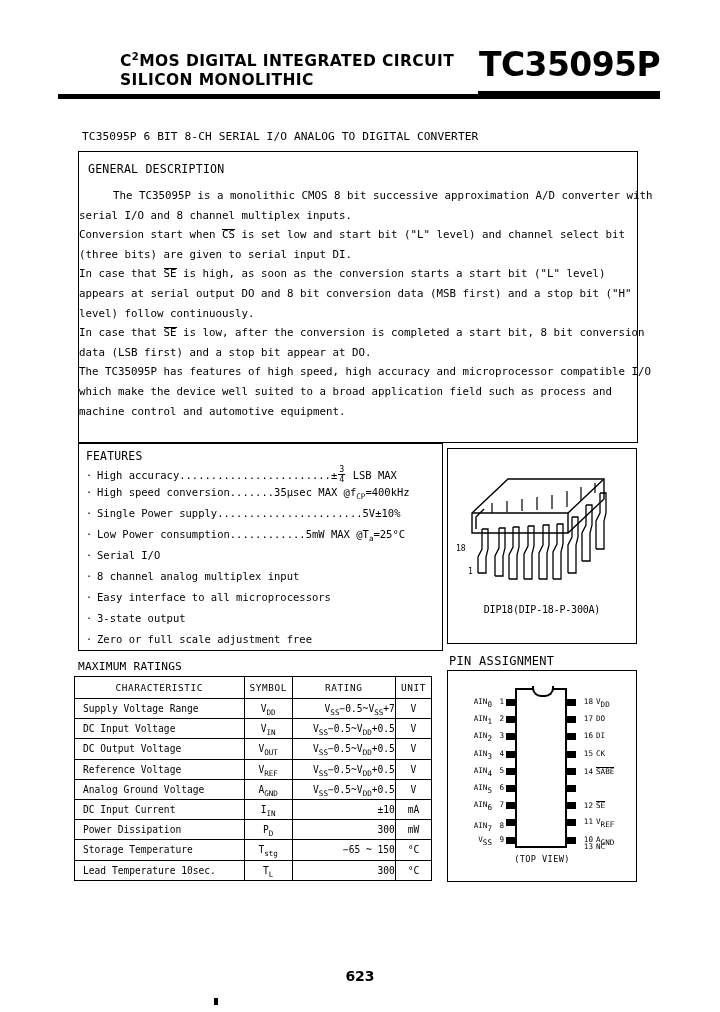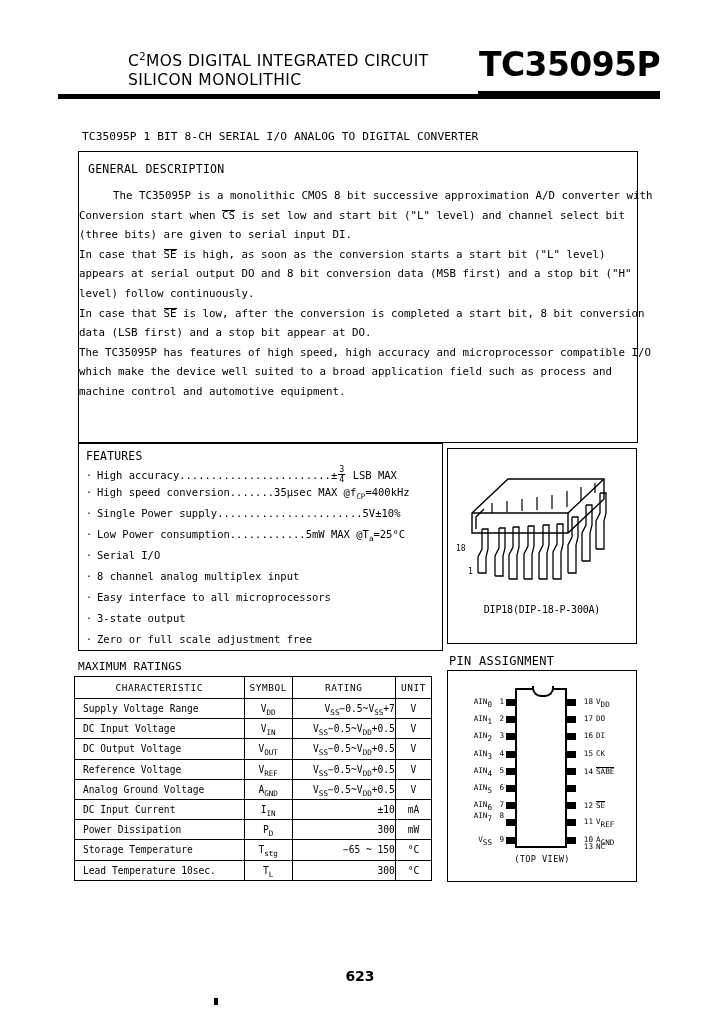--- a/index.html
+++ b/index.html
@@ -5,23 +5,23 @@
   html,body{margin:0;padding:0;background:#ffffff;}
   body{
     width:720px;height:1012px;position:relative;overflow:hidden;
     font-family:"DejaVu Sans Mono","Liberation Mono",monospace;
     color:#000;
   }
   .page{position:absolute;inset:0;}
 
   
   #header{position:absolute;left:0;top:0;width:720px;height:110px;}
-  #hdr-lines{position:absolute;left:128px;top:52px;width:420px;
+  #hdr-lines{position:absolute;left:120px;top:52px;width:420px;
     font-family:"DejaVu Sans","Liberation Sans",sans-serif;
-    font-size:15.5px;font-weight:400;letter-spacing:.4px;line-height:1.22;}
+    font-size:15.5px;font-weight:700;letter-spacing:.4px;line-height:1.22;}
   #hdr-lines .l2{display:block;}
   .sup{font-size:10px;vertical-align:super;line-height:0;}
   #part-title{position:absolute;right:60px;top:45px;
     font-family:"DejaVu Sans","Liberation Sans",sans-serif;
     font-size:33px;font-weight:900;letter-spacing:-0.6px;text-align:right;}
   #rule-left{position:absolute;left:58px;top:94px;width:592px;height:5px;background:#000;}
   #rule-right{position:absolute;left:478px;top:91px;width:182px;height:8px;background:#000;}
 
   
   #subtitle{position:absolute;left:82px;top:130px;font-size:11.2px;letter-spacing:.1px;white-space:nowrap;}
@@ -93,26 +93,27 @@
   <div id="header">
     <div id="hdr-lines">
       <span><span>C</span><span class="sup">2</span><span>MOS DIGITAL INTEGRATED CIRCUIT</span></span>
       <span class="l2">SILICON MONOLITHIC</span>
     </div>
     <div id="part-title">TC35095P</div>
     <div id="rule-left"></div>
     <div id="rule-right"></div>
   </div>
 
-  <div id="subtitle">TC35095P 1 BIT 8-CH SERIAL I/O ANALOG TO DIGITAL CONVERTER</div>
+  <div id="subtitle">TC35095P 6 BIT 8-CH SERIAL I/O ANALOG TO DIGITAL CONVERTER</div>
 
   <div id="gd-box"></div>
   <div id="gd-title">GENERAL DESCRIPTION</div>
   <div id="gd-body">
     <p class="indent">The TC35095P is a monolithic CMOS 8 bit successive approximation A/D converter with</p>
+    <p>serial I/O and 8 channel multiplex inputs.</p>
     <p><span>Conversion start when </span><span class="ovl">CS</span><span> is set low and start bit ("L" level) and channel select bit</span></p>
     <p>(three bits) are given to serial input DI.</p>
     <p><span>In case that </span><span class="ovl">SE</span><span> is high, as soon as the conversion starts a start bit ("L" level)</span></p>
     <p>appears at serial output DO and 8 bit conversion data (MSB first) and a stop bit ("H"</p>
     <p>level) follow continuously.</p>
     <p><span>In case that </span><span class="ovl">SE</span><span> is low, after the conversion is completed a start bit, 8 bit conversion</span></p>
     <p>data (LSB first) and a stop bit appear at DO.</p>
     <p>The TC35095P has features of high speed, high accuracy and microprocessor compatible I/O</p>
     <p>which make the device well suited to a broad application field such as process and</p>
     <p>machine control and automotive equipment.</p>
@@ -280,21 +281,21 @@
       <div class="pin-lab lab-l" style="top: 56.4px;"><span><span>AIN</span><span class="sub">2</span></span><span class="pnum"> 3</span></div>
       <div class="pinpad pin-l" style="top: 74.6px;"></div>
       <div class="pin-lab lab-l" style="top: 73.6px;"><span><span>AIN</span><span class="sub">3</span></span><span class="pnum"> 4</span></div>
       <div class="pinpad pin-l" style="top: 91.8px;"></div>
       <div class="pin-lab lab-l" style="top: 90.8px;"><span><span>AIN</span><span class="sub">4</span></span><span class="pnum"> 5</span></div>
       <div class="pinpad pin-l" style="top: 109px;"></div>
       <div class="pin-lab lab-l" style="top: 108px;"><span><span>AIN</span><span class="sub">5</span></span><span class="pnum"> 6</span></div>
       <div class="pinpad pin-l" style="top: 126.2px;"></div>
       <div class="pin-lab lab-l" style="top: 125.2px;"><span><span>AIN</span><span class="sub">6</span></span><span class="pnum"> 7</span></div>
       <div class="pinpad pin-l" style="top: 143.4px;"></div>
-      <div class="pin-lab lab-l" style="top: 136px;"><span><span>AIN</span><span class="sub">7</span></span><span class="pnum"> 8</span></div>
+      <div class="pin-lab lab-l" style="top: 146px;"><span><span>AIN</span><span class="sub">7</span></span><span class="pnum"> 8</span></div>
       <div class="pinpad pin-l" style="top: 160.6px;"></div>
       <div class="pin-lab lab-l" style="top: 159.6px;"><span><span>V</span><span class="sub">SS</span></span><span class="pnum"> 9</span></div>
       <div class="pinpad pin-r" style="top: 23px;"></div>
       <div class="pin-lab lab-r" style="left: 128px; top: 22px;"><span class="pnum-r">18</span><span><span>V</span><span class="sub">DD</span></span></div>
       <div class="pinpad pin-r" style="top: 40.2px;"></div>
       <div class="pin-lab lab-r" style="left: 128px; top: 39.2px;"><span class="pnum-r">17</span><span><span>DO</span></span></div>
       <div class="pinpad pin-r" style="top: 57.4px;"></div>
       <div class="pin-lab lab-r" style="left: 128px; top: 56.4px;"><span class="pnum-r">16</span><span><span>DI</span></span></div>
       <div class="pinpad pin-r" style="top: 74.6px;"></div>
       <div class="pin-lab lab-r" style="left: 128px; top: 73.6px;"><span class="pnum-r">15</span><span><span>CK</span></span></div>

